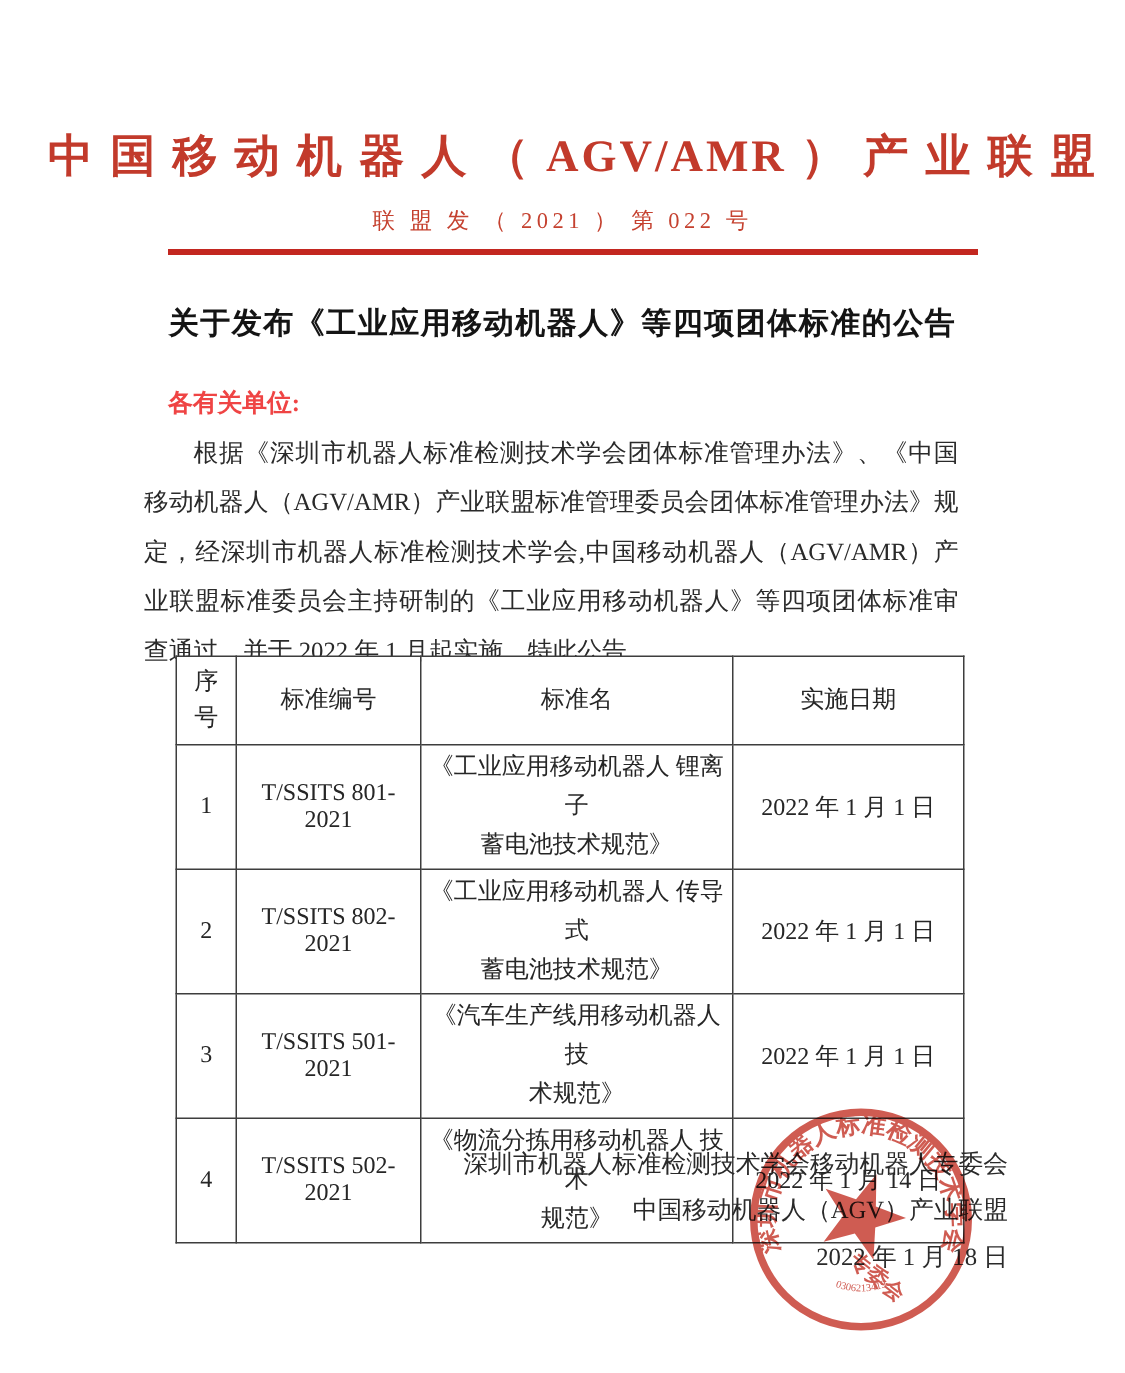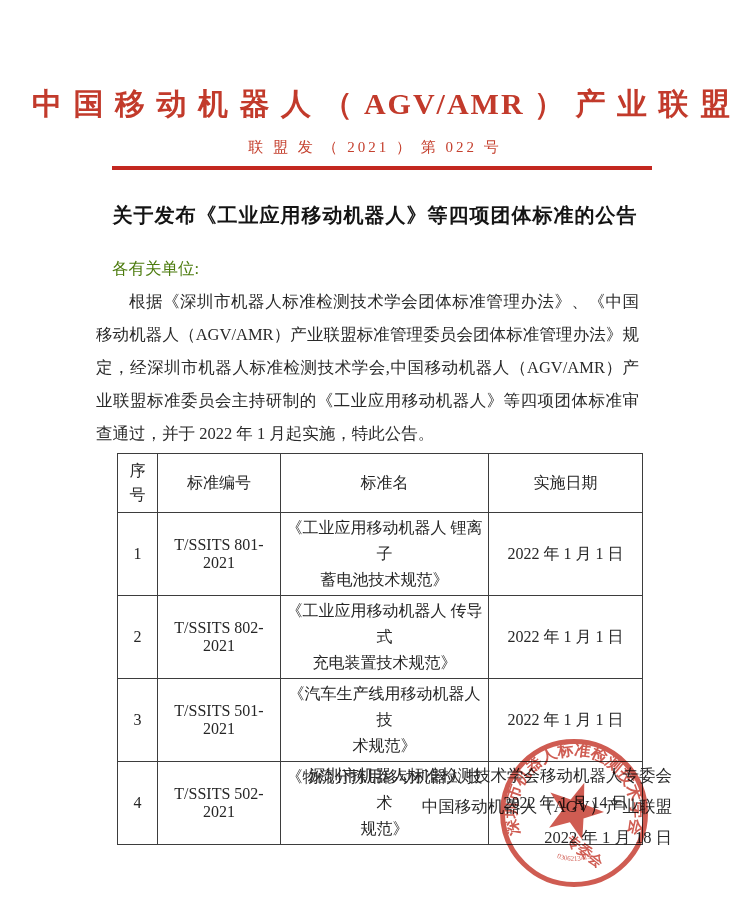--- a/index.html
+++ b/index.html
@@ -16,28 +16,28 @@
     font-size:15px;font-weight:normal;color:#c5412f;letter-spacing:3px;white-space:nowrap;
   }
   .red-rule{
     position:absolute;top:166px;left:112px;width:540px;height:4px;background:#c32720;
   }
   .doc-title{
     position:absolute;top:202px;left:0;right:0;text-align:center;
     font-size:20px;font-weight:bold;color:#141414;letter-spacing:1px;white-space:nowrap;
   }
   .salutation{
-    position:absolute;top:258px;left:112px;font-size:16.5px;color:#4d7c0f;
+    position:absolute;top:258px;left:112px;font-size:16.5px;color:#ef4444;font-weight:bold;
   }
   .body-par{
     position:absolute;top:285px;left:96px;width:543px;
     font-size:16.5px;line-height:33px;text-align:justify;text-indent:2em;color:#2a2a2a;
   }
   table.std-table{
-    position:absolute;top:453px;left:117px;width:525px;
+    position:absolute;top:437px;left:117px;width:525px;
     border-collapse:collapse;table-layout:fixed;font-size:16px;color:#262626;
   }
   table.std-table th,table.std-table td{
     border:1.5px solid #3d3d3d;vertical-align:middle;padding:2px 4px;
     font-weight:normal;background:#fff;text-align:center;
   }
   table.std-table th{text-align:center;line-height:24px;}
   .col-seq{width:40px;}
   .col-code{width:123px;}
   .col-name{width:208px;}
@@ -95,21 +95,21 @@
         <td class="seq">1</td>
         <td class="code">T/SSITS 801-2021</td>
         <td class="name">《工业应用移动机器人 锂离子
 蓄电池技术规范》</td>
         <td class="date">2022 年 1 月 1 日</td>
       </tr>
       <tr class="r2">
         <td class="seq">2</td>
         <td class="code">T/SSITS 802-2021</td>
         <td class="name">《工业应用移动机器人 传导式
-充电装置技术规范》</td>
+蓄电池技术规范》</td>
         <td class="date">2022 年 1 月 1 日</td>
       </tr>
       <tr class="r3">
         <td class="seq">3</td>
         <td class="code">T/SSITS 501-2021</td>
         <td class="name">《汽车生产线用移动机器人 技
 术规范》</td>
         <td class="date">2022 年 1 月 1 日</td>
       </tr>
       <tr class="r4">

